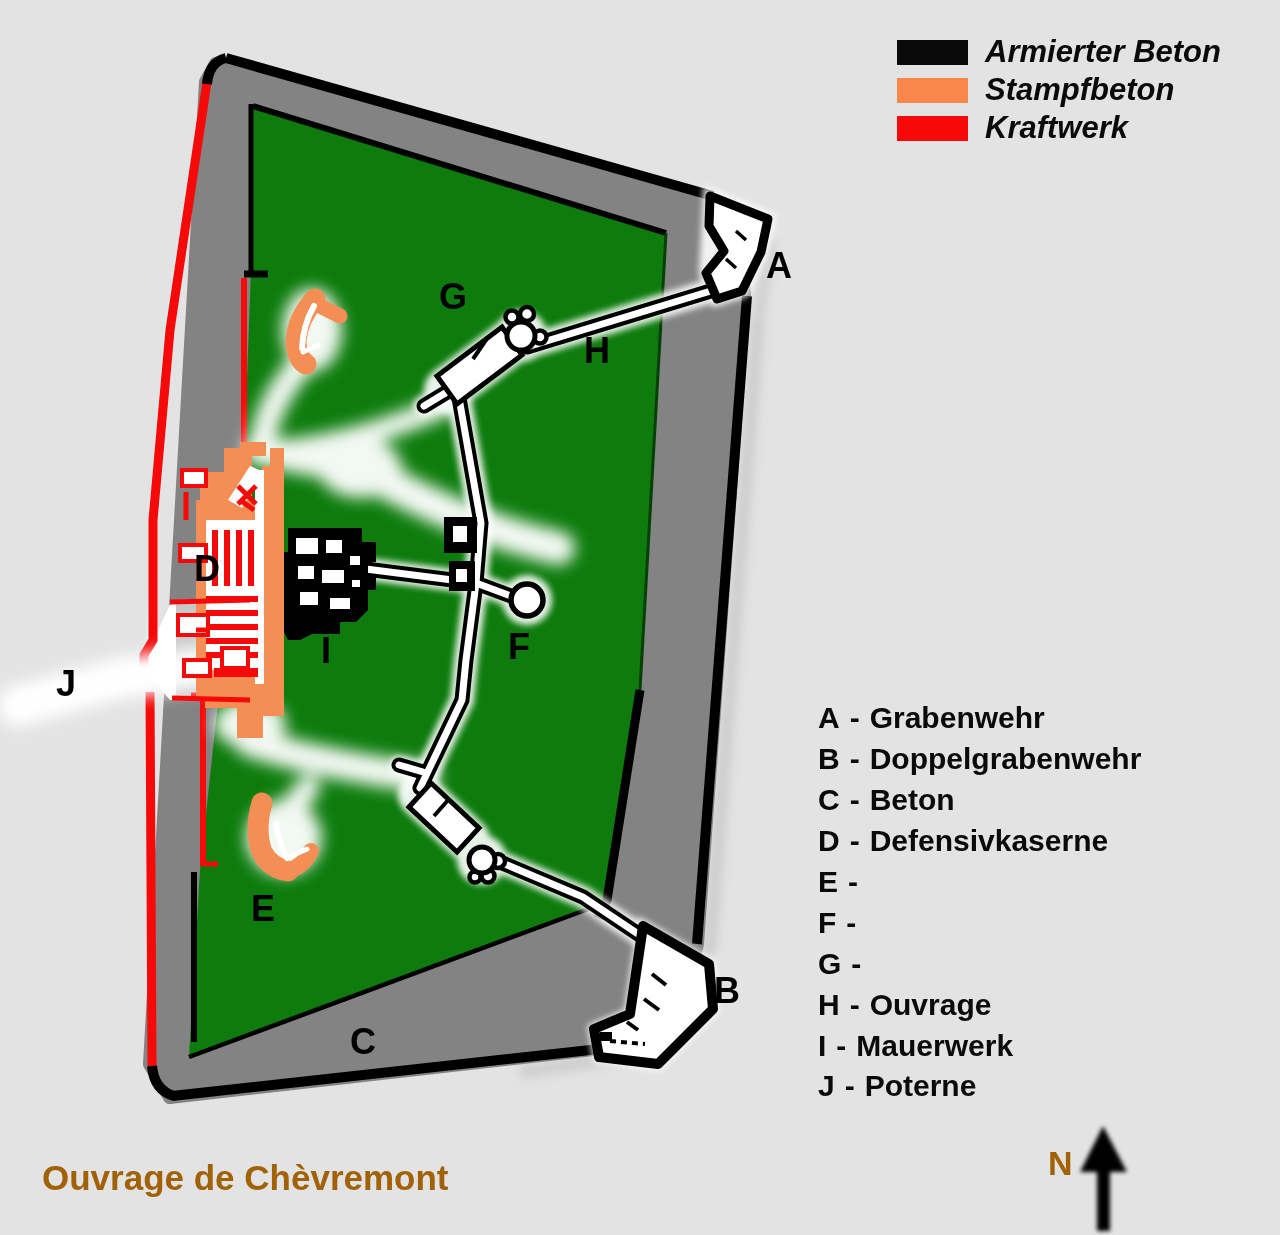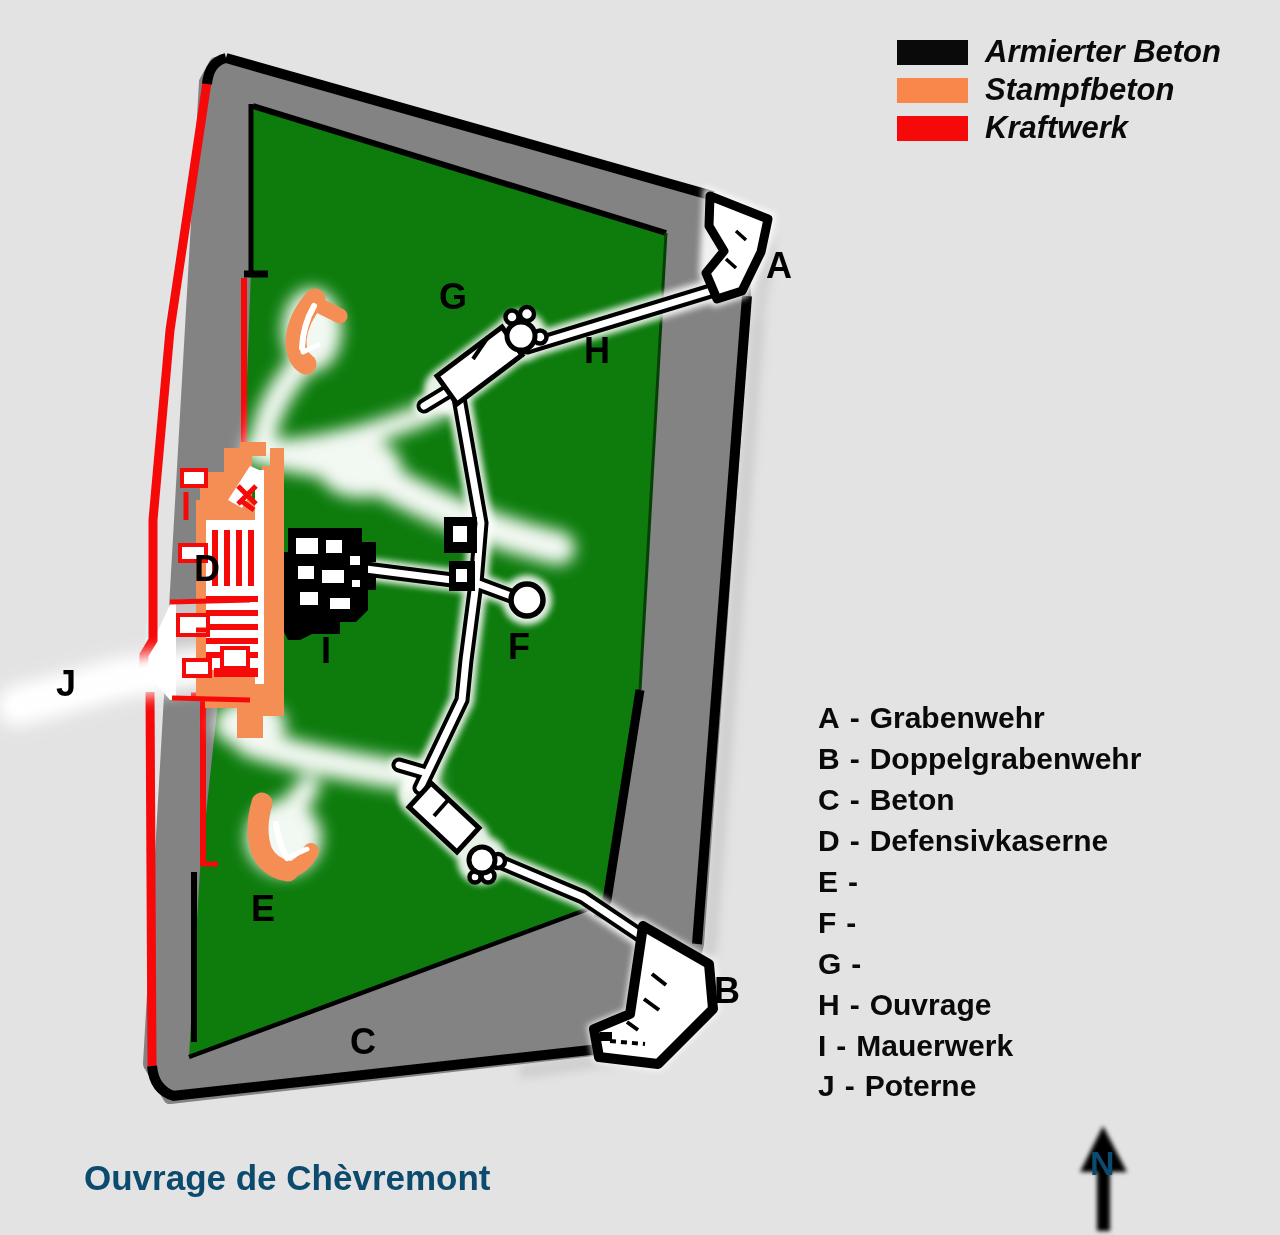--- a/index.html
+++ b/index.html
@@ -1,19 +1,19 @@
 <!DOCTYPE html>
 <html><head>
 <meta charset="utf-8">
 <style>
   html,body{margin:0;padding:0;background:#e3e3e3;}
   #stage{position:relative;width:1280px;height:1235px;background:#e3e3e3;overflow:hidden;
          font-family:"Liberation Sans",sans-serif;}
   #plan-svg{position:absolute;left:0;top:0;}
-  .txt{position:absolute;color:#0c4a6e;font-weight:700;white-space:nowrap;margin-left:42px;}
+  .txt{position:absolute;color:#a16207;font-weight:700;white-space:nowrap;}
   
   .mk{position:absolute;font:700 36px/1 "Liberation Sans",sans-serif;color:#000;}
   
   #legend{position:absolute;left:897px;top:33px;font-style:italic;}
   .lg-row{display:flex;align-items:center;height:38px;}
   .lg-sw{width:71px;height:25px;margin-right:17px;flex:0 0 auto;}
   .sw-0{background:#0a0a0a;}
   .sw-1{background:#f9864b;}
   .sw-2{background:#f60909;}
   .lg-label{font-size:31px;font-weight:700;color:#0a0a0a;}

